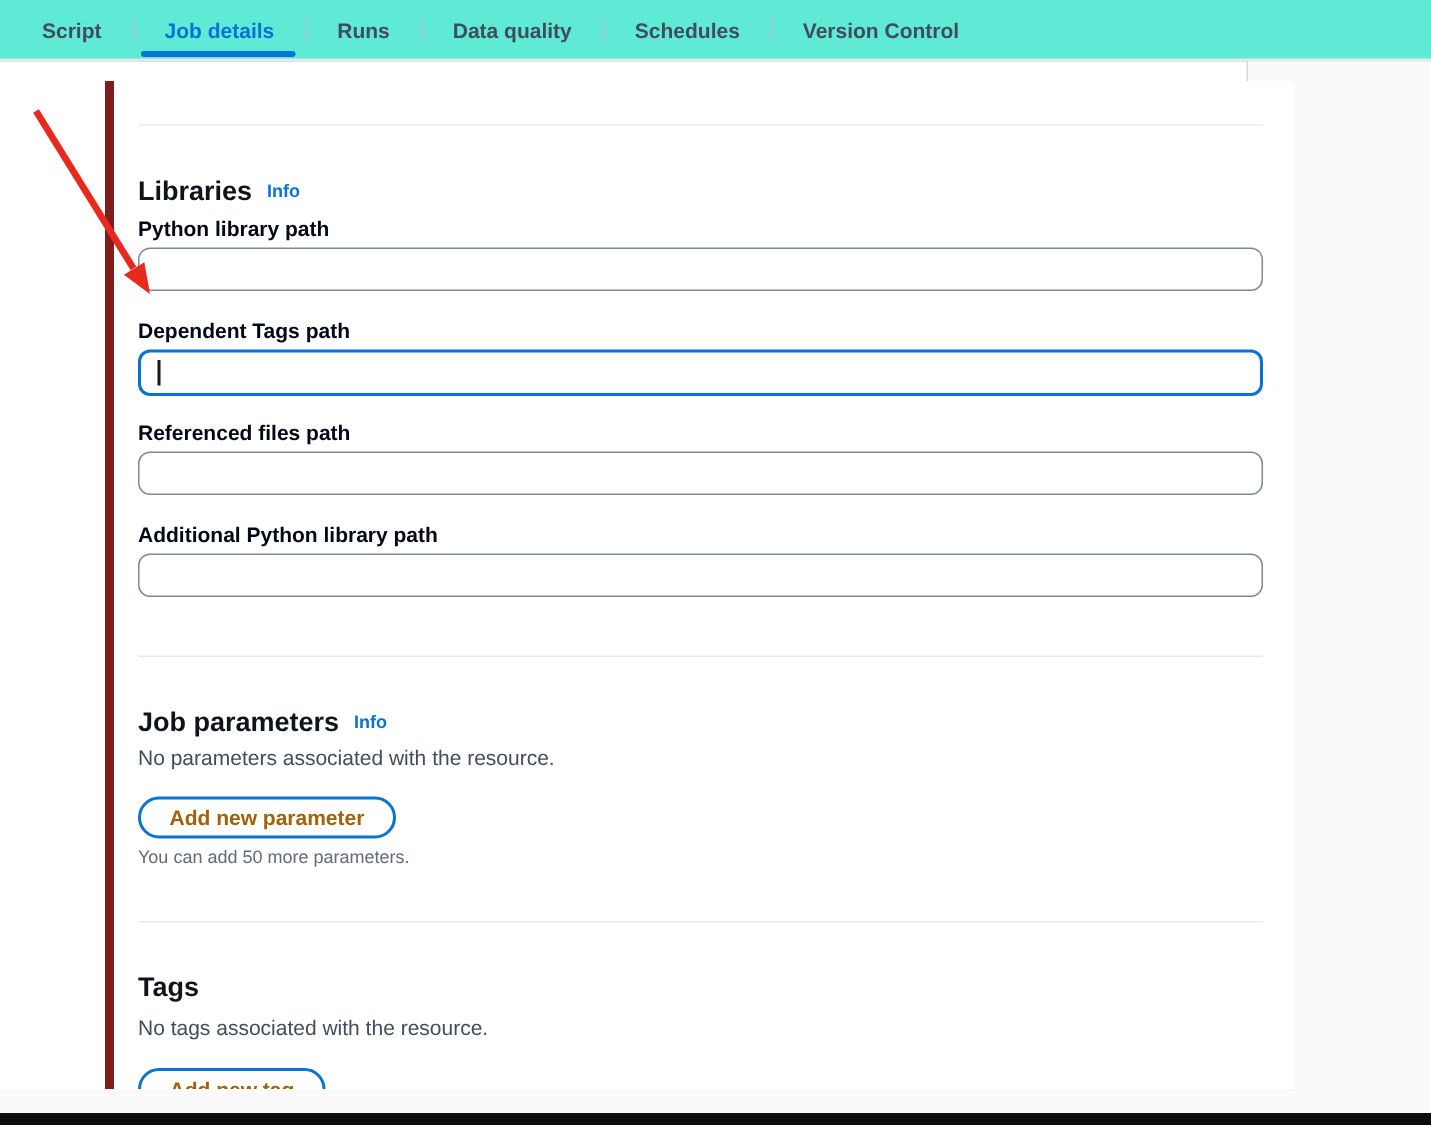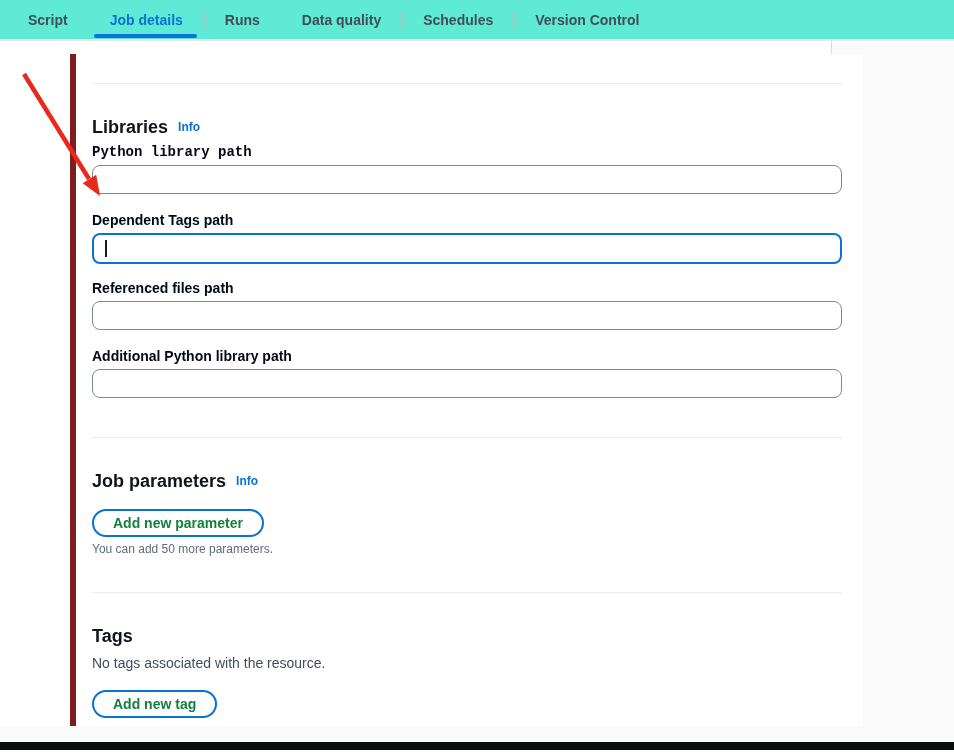--- a/index.html
+++ b/index.html
@@ -74,21 +74,21 @@
   .section-title.t-params   { margin-top: 31px; }
   .section-title.t-tags     { margin-top: 31px; }
   .info-link {
     font-size: 12px; font-weight: 700; color: #0972d3;
     margin-left: 10px; vertical-align: 2px; cursor: pointer;
   }
 
   .field-label {
     font-size: 14px; line-height: 20px; font-weight: 700; color: #000716;
   }
-  .fl-1 { margin-top: 3px; font-family: Liberation Mono, monospace; }
+  .fl-1 { margin-top: 3px; }
   .fl-2 { margin-top: 16px; }
   .fl-3 { margin-top: 14px; }
   .fl-4 { margin-top: 16px; }
 
   .text-input {
     display: block; width: 100%; height: 29px;
     margin-top: 3px; padding: 0 12px;
     border: 1px solid #7d8998; border-radius: 8px;
     background: #fff; color: #000716;
     font-size: 14px; font-family: inherit;
@@ -110,21 +110,21 @@
   .empty-text {
     font-size: 14px; line-height: 20px; color: #414d5c;
   }
   .et-params { margin-top: 2px; }
   .et-tags   { margin-top: 5px; }
 
   .pill-btn {
     display: inline-flex; align-items: center; justify-content: center;
     height: 28px; padding: 0 19px;
     border: 2px solid #0972d3; border-radius: 16px;
-    background: #fff; color: #15803d;
+    background: #fff; color: #a16207;
     font-size: 14px; font-weight: 700; font-family: inherit;
     cursor: pointer;
   }
   .btn-param { margin-top: 16px; }
   .btn-tag   { margin-top: 17px; }
 
   .hint-text {
     font-size: 12px; line-height: 16px; color: #5f6b7a;
     margin-top: 4px;
   }
@@ -174,20 +174,21 @@
       <div class="field-label fl-4">Additional Python library path</div>
       <input class="text-input" type="text" value="" style="">
     </section>
 
     <div class="divider d2"></div>
 
     <section>
       <h2 class="section-title t-params">
         <span>Job parameters</span><span class="info-link">Info</span>
       </h2>
+      <p class="empty-text et-params">No parameters associated with the resource.</p>
       <button class="pill-btn btn-param">Add new parameter</button>
       <div class="hint-text">You can add 50 more parameters.</div>
     </section>
 
     <div class="divider d3"></div>
 
     <section>
       <h2 class="section-title t-tags">Tags</h2>
       <p class="empty-text et-tags">No tags associated with the resource.</p>
       <button class="pill-btn btn-tag">Add new tag</button>

